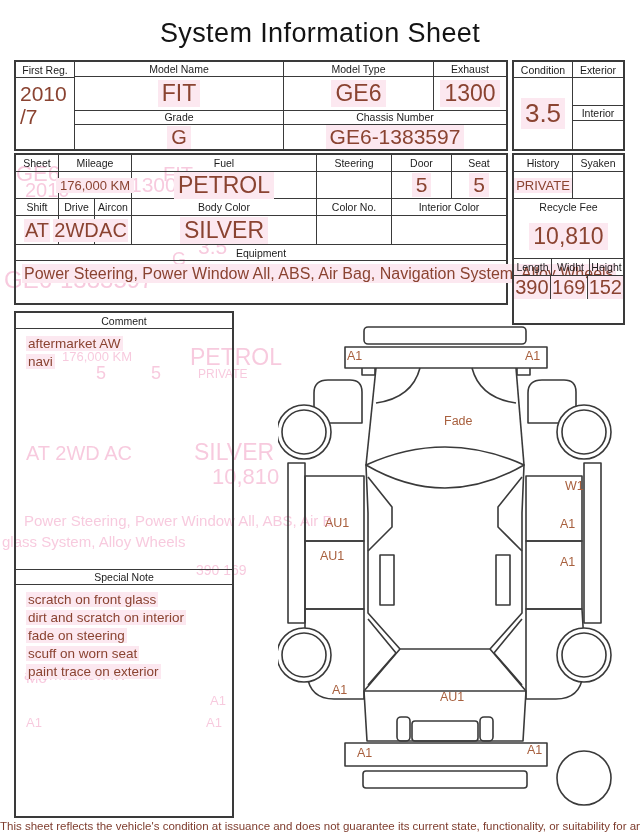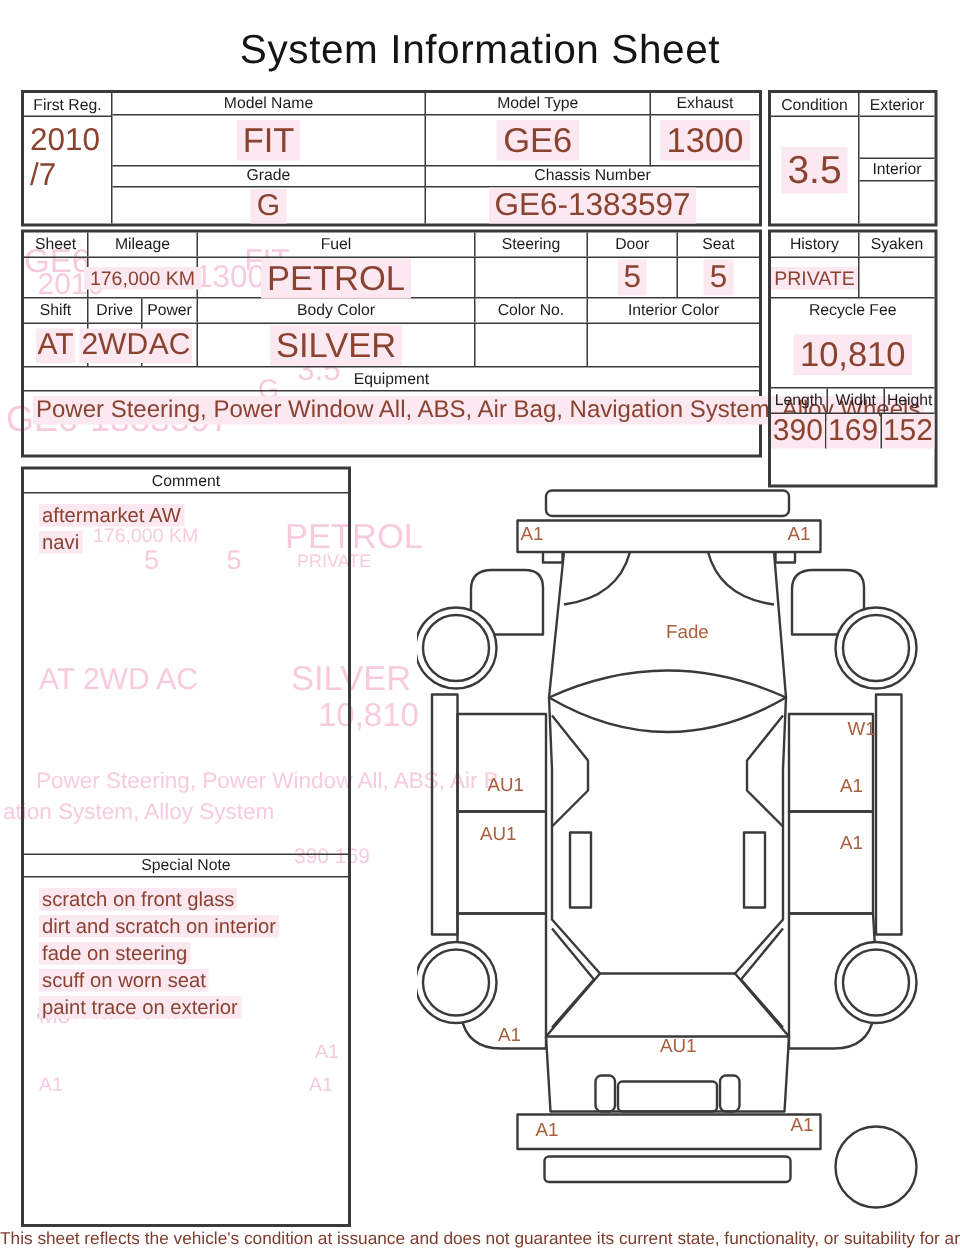--- a/index.html
+++ b/index.html
@@ -61,21 +61,21 @@
   <span class="ghost" style="left:4px;top:268px;font-size:24px">GE6-1383597</span>
   <span class="ghost" style="left:62px;top:350px;font-size:13px">176,000 KM</span>
   <span class="ghost" style="left:96px;top:364px;font-size:18px">5</span>
   <span class="ghost" style="left:151px;top:364px;font-size:18px">5</span>
   <span class="ghost" style="left:190px;top:346px;font-size:23px">PETROL</span>
   <span class="ghost" style="left:198px;top:368px;font-size:12px">PRIVATE</span>
   <span class="ghost" style="left:26px;top:443px;font-size:20px">AT   2WD   AC</span>
   <span class="ghost" style="left:194px;top:441px;font-size:23px">SILVER</span>
   <span class="ghost" style="left:212px;top:466px;font-size:22px">10,810</span>
   <span class="ghost" style="left:24px;top:513px;font-size:15px">Power Steering, Power Window  All, ABS, Air B</span>
-  <span class="ghost" style="left:2px;top:534px;font-size:15px">ation System, Alloy System</span>
+  <span class="ghost" style="left:2px;top:534px;font-size:15px">glass System, Alloy Wheels</span>
   <span class="ghost" style="left:24px;top:667px;font-size:15px">aftermarket AW</span>
   <span class="ghost" style="left:26px;top:670px;font-size:15px">Mo</span>
   <span class="ghost" style="left:210px;top:694px;font-size:13px">A1</span>
   <span class="ghost" style="left:26px;top:716px;font-size:13px">A1</span>
   <span class="ghost" style="left:206px;top:716px;font-size:13px">A1</span>
   <span class="ghost" style="left:196px;top:563px;font-size:14px">390  169</span>
 
   <div class="title">System Information Sheet</div>
 
   <div class="box" style="left:14px;top:60px;width:494px;height:91px">
@@ -158,21 +158,21 @@
       <div class="cell val v21 br" style="width:60px">
           <span class="hl">5</span>
         </div>
       <div class="cell val v21" style="flex:1">
           <span class="hl">5</span>
         </div>
     </div>
     <div class="row bb" style="height:17px">
       <div class="cell hdr br" style="width:43px">Shift</div>
       <div class="cell hdr br" style="width:36px">Drive</div>
-      <div class="cell hdr br" style="width:37px">Power</div>
+      <div class="cell hdr br" style="width:37px">Aircon</div>
       <div class="cell hdr br" style="width:185px">Body Color</div>
       <div class="cell hdr br" style="width:75px">Color No.</div>
       <div class="cell hdr" style="flex:1">Interior Color</div>
     </div>
     <div class="row bb" style="height:29px">
       <div class="cell val v20 br" style="width:43px">
           <span class="hl" style="padding:0 1px">AT</span>
         </div>
       <div class="cell val v20 br" style="width:36px">
           <span class="hl" style="padding:0 1px">2WD</span>

